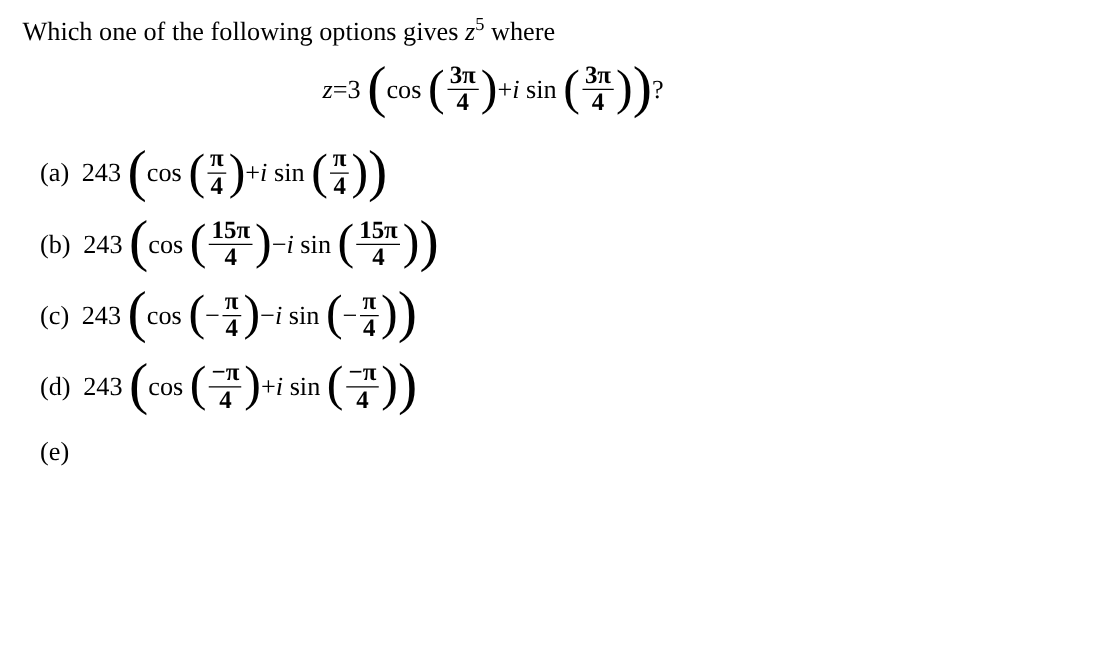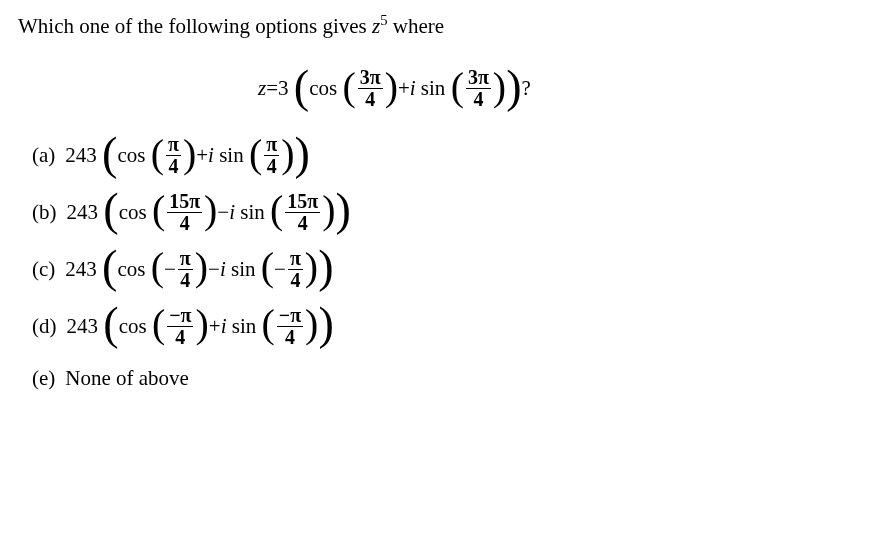--- a/index.html
+++ b/index.html
@@ -8,21 +8,21 @@
     font-family: "Times New Roman", Times, serif;
     font-size: 21px;
     color: #000;
     background: #fff;
     width: 886px;
     height: 536px;
     box-sizing: border-box;
     line-height: 1.2;
   }
   .question-line {
-    margin-bottom: 18px;
+    margin-bottom: 2px;
   }
   .equation {
     text-align: center;
     margin: 10px 0 24px 0;
     font-size: 21px;
     padding-left: 240px;
   }
   .options {
     margin-left: 14px;
   }
@@ -229,19 +229,18 @@
         <span class="num">−π</span>
         <span class="den">4</span>
       </span>
       <span class="medp">)</span>
       <span class="bigp">)</span>
     </span>
   </div>
 
   <div class="option" style="margin-top:18px;">
     <span class="option-label">(e)</span>
-    <span>None of above</span>
   </div>
 
 </div>
 
 
 
 
 </body></html>

